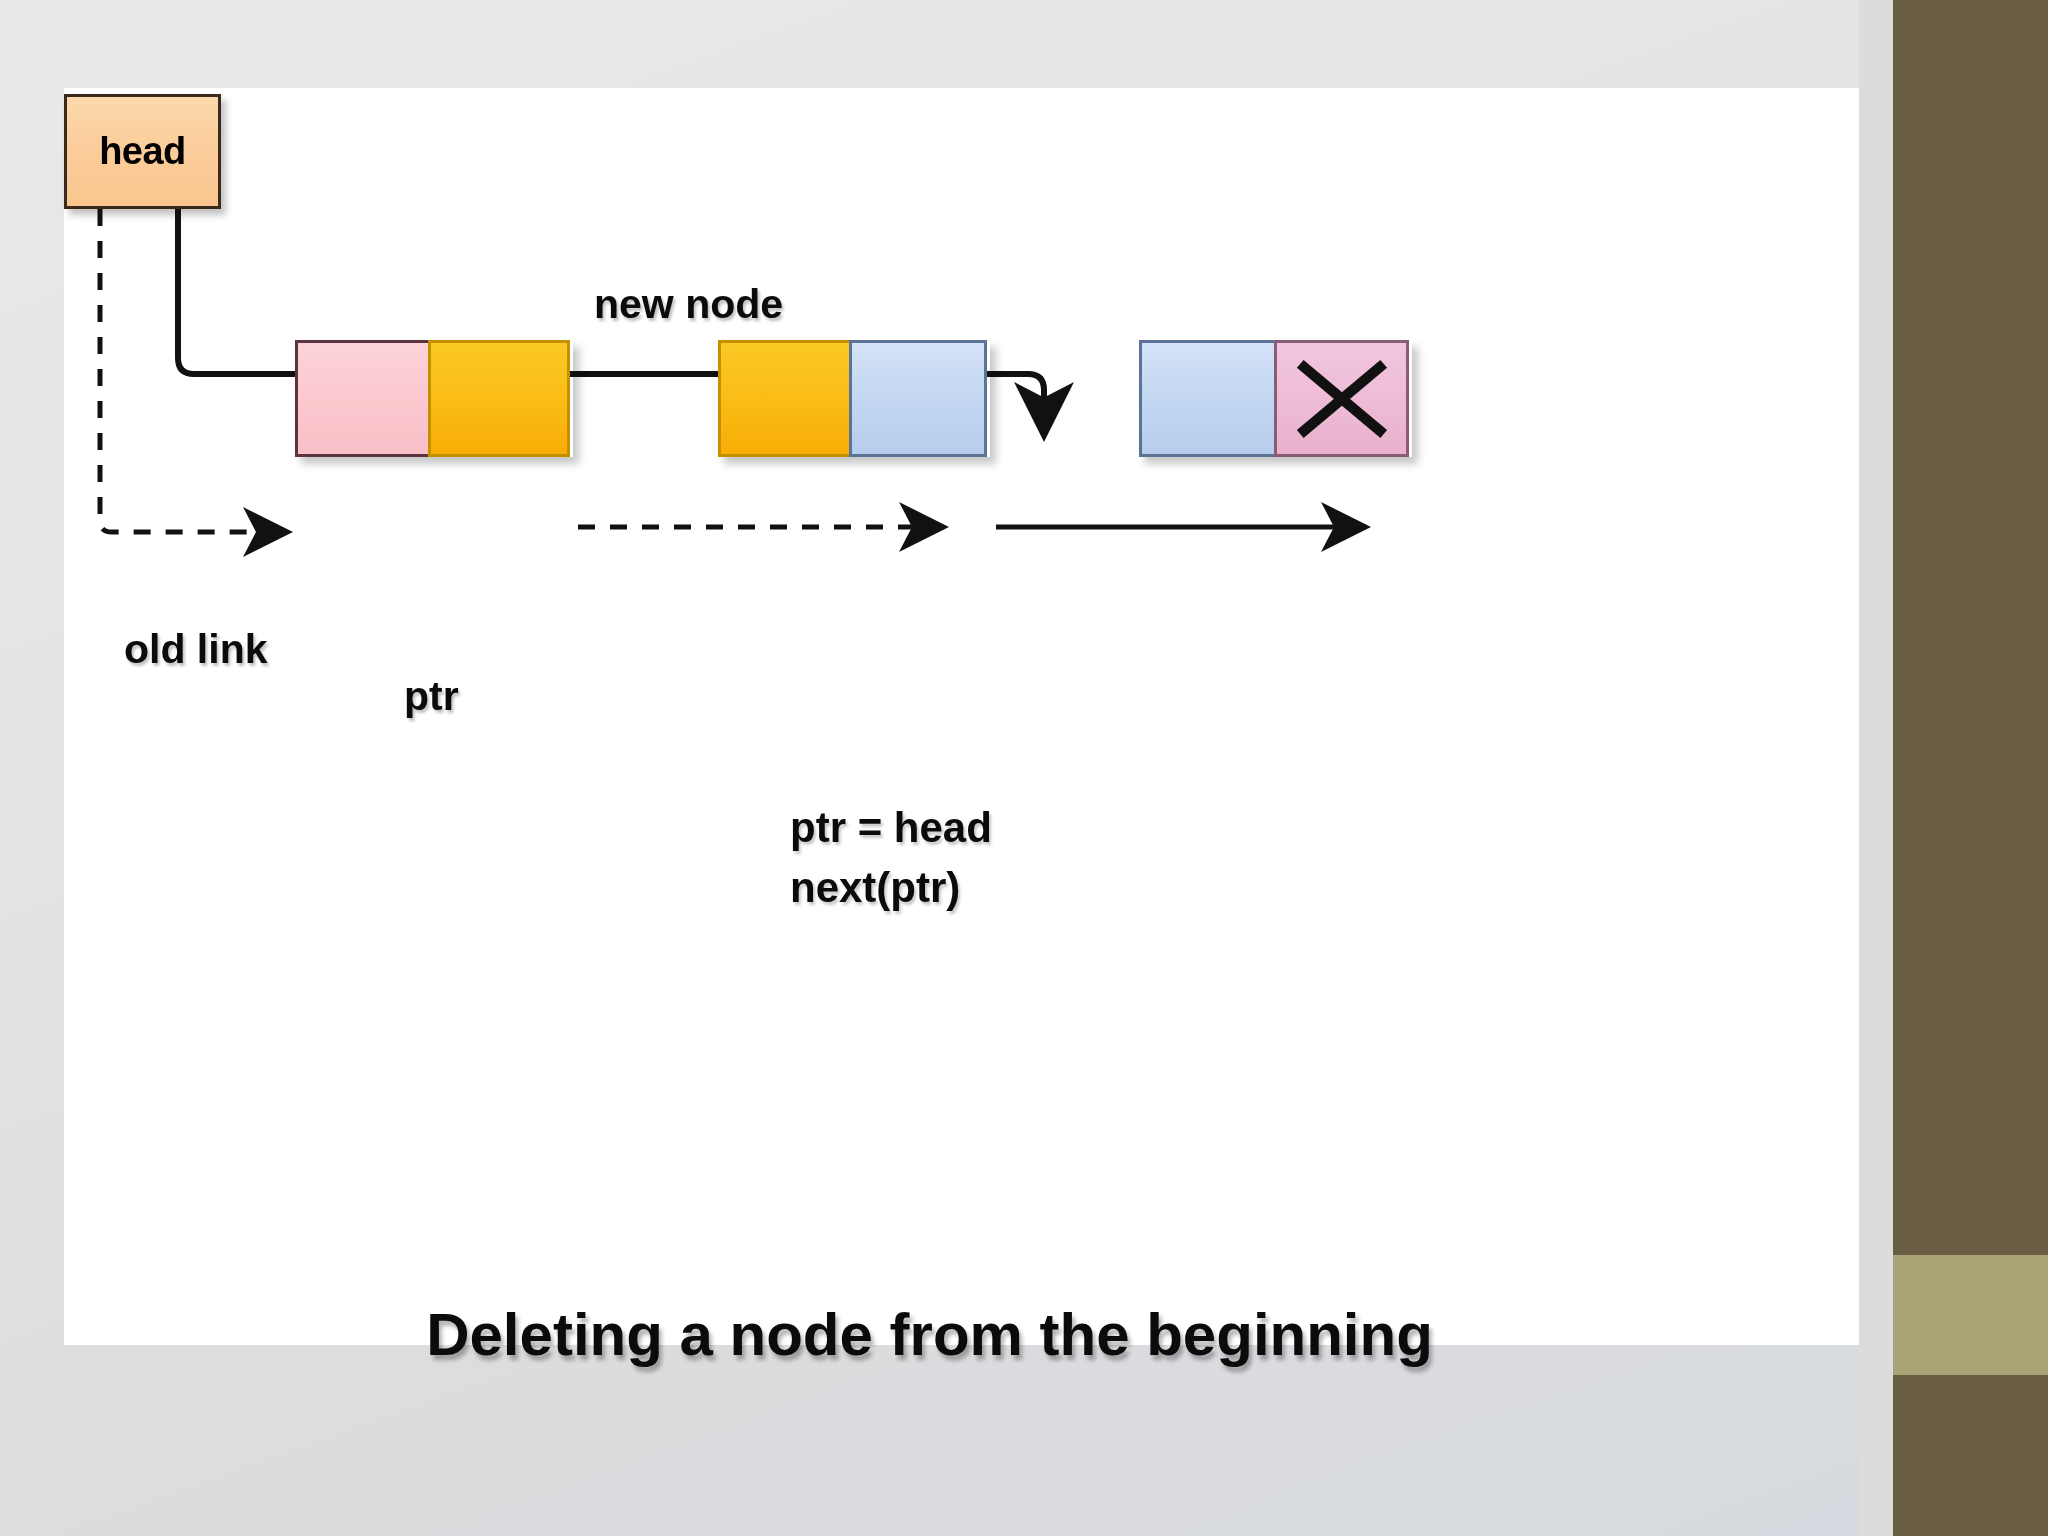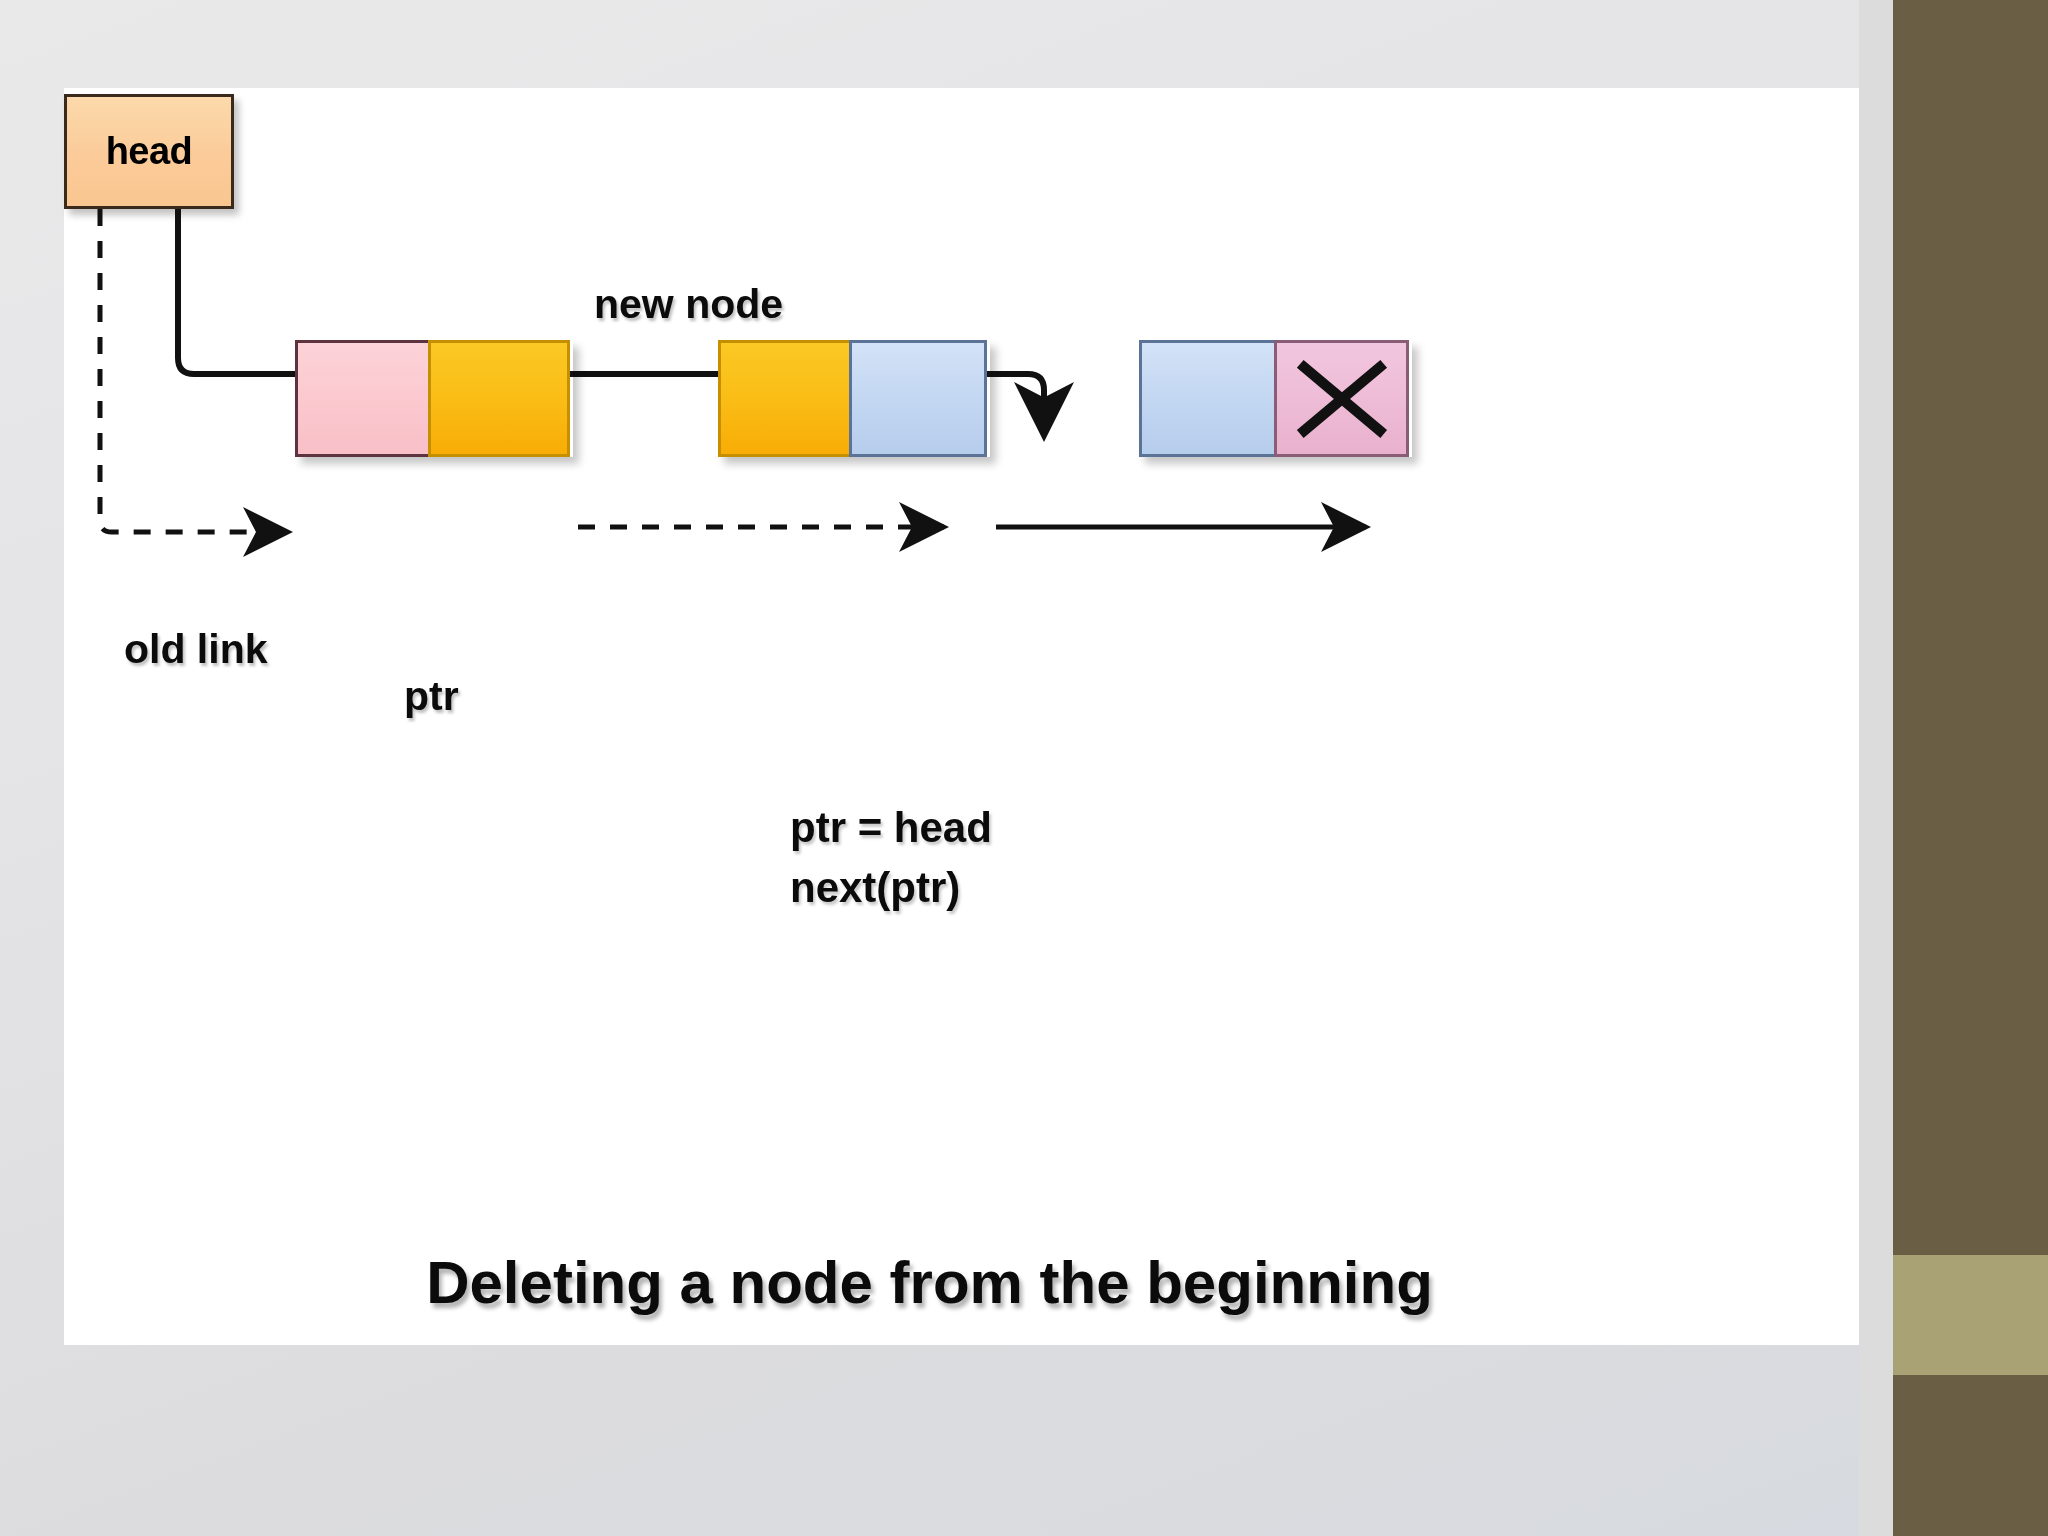--- a/index.html
+++ b/index.html
@@ -41,21 +41,21 @@
     position: absolute;
     left: 64px; top: 88px;
     width: 1795px; height: 1257px;
     background: #ffffff;
   }
 
   
   #head-box {
     position: absolute;
     left: 64px; top: 94px;
-    width: 170px; height: 115px;
+    width: 157px; height: 115px;
     background: linear-gradient(180deg, #fcd9ab 0%, #fbcb99 55%, #f9c68f 100%);
     border: 3px solid #3a2a1c;
     box-sizing: border-box;
     box-shadow: 5px 6px 7px rgba(0,0,0,0.24);
     display: flex;
     align-items: center;
     justify-content: center;
   }
   #head-box .lbl {
     font-size: 38px;
@@ -82,21 +82,21 @@
     font-size: 42px;
     font-weight: bold;
     color: #0b0b0b;
     line-height: 1.44;
     text-shadow: 2px 3px 3px rgba(0,0,0,0.22);
   }
   #code-block div { white-space: pre; }
 
   #caption {
     position: absolute;
-    left: 0; top: 1248px;
+    left: 0; top: 1300px;
     width: 1859px;
     text-align: center;
     font-size: 60px;
     font-weight: bold;
     color: #0b0b0b;
     text-shadow: 3px 5px 4px rgba(0,0,0,0.30);
   }
 
   
   .node {

